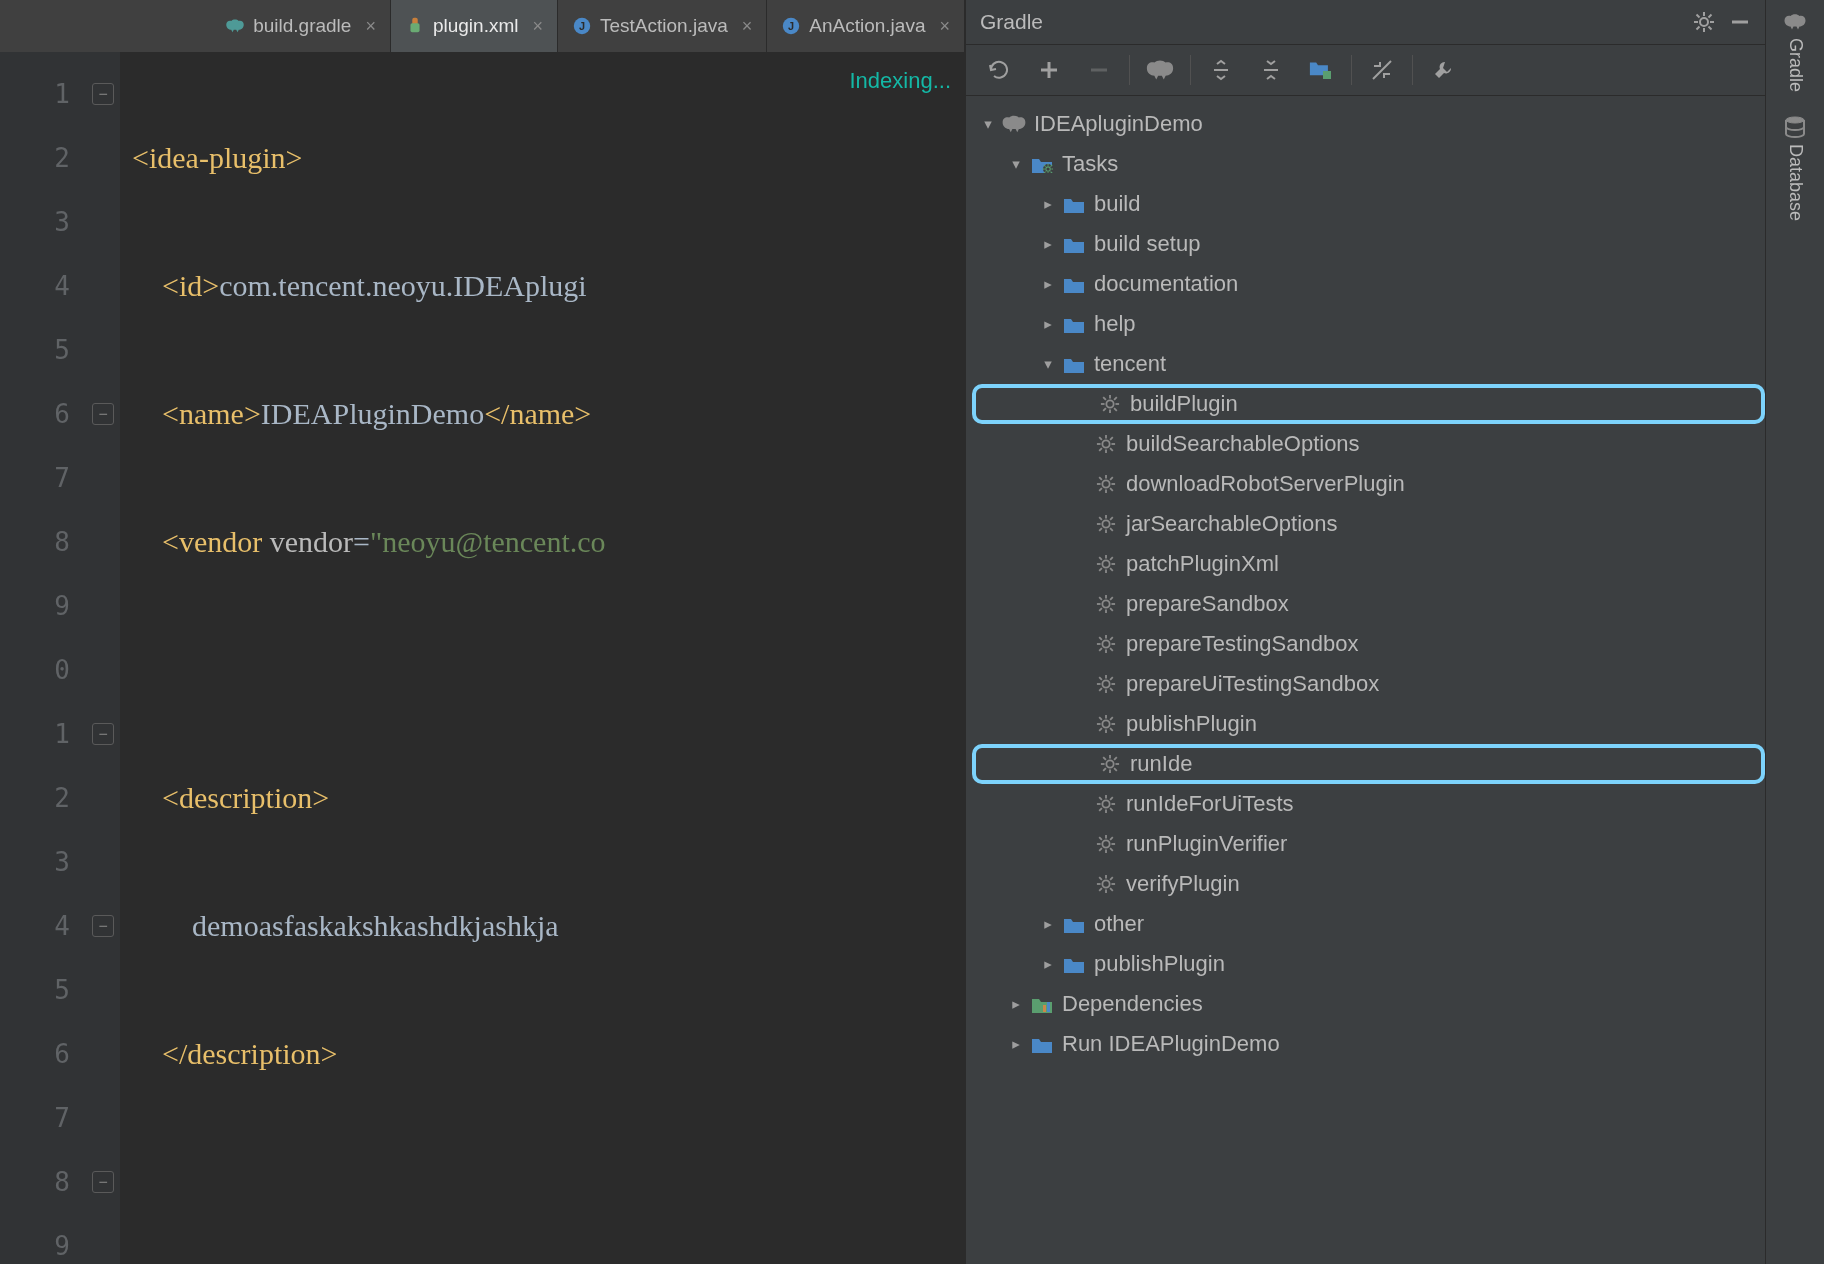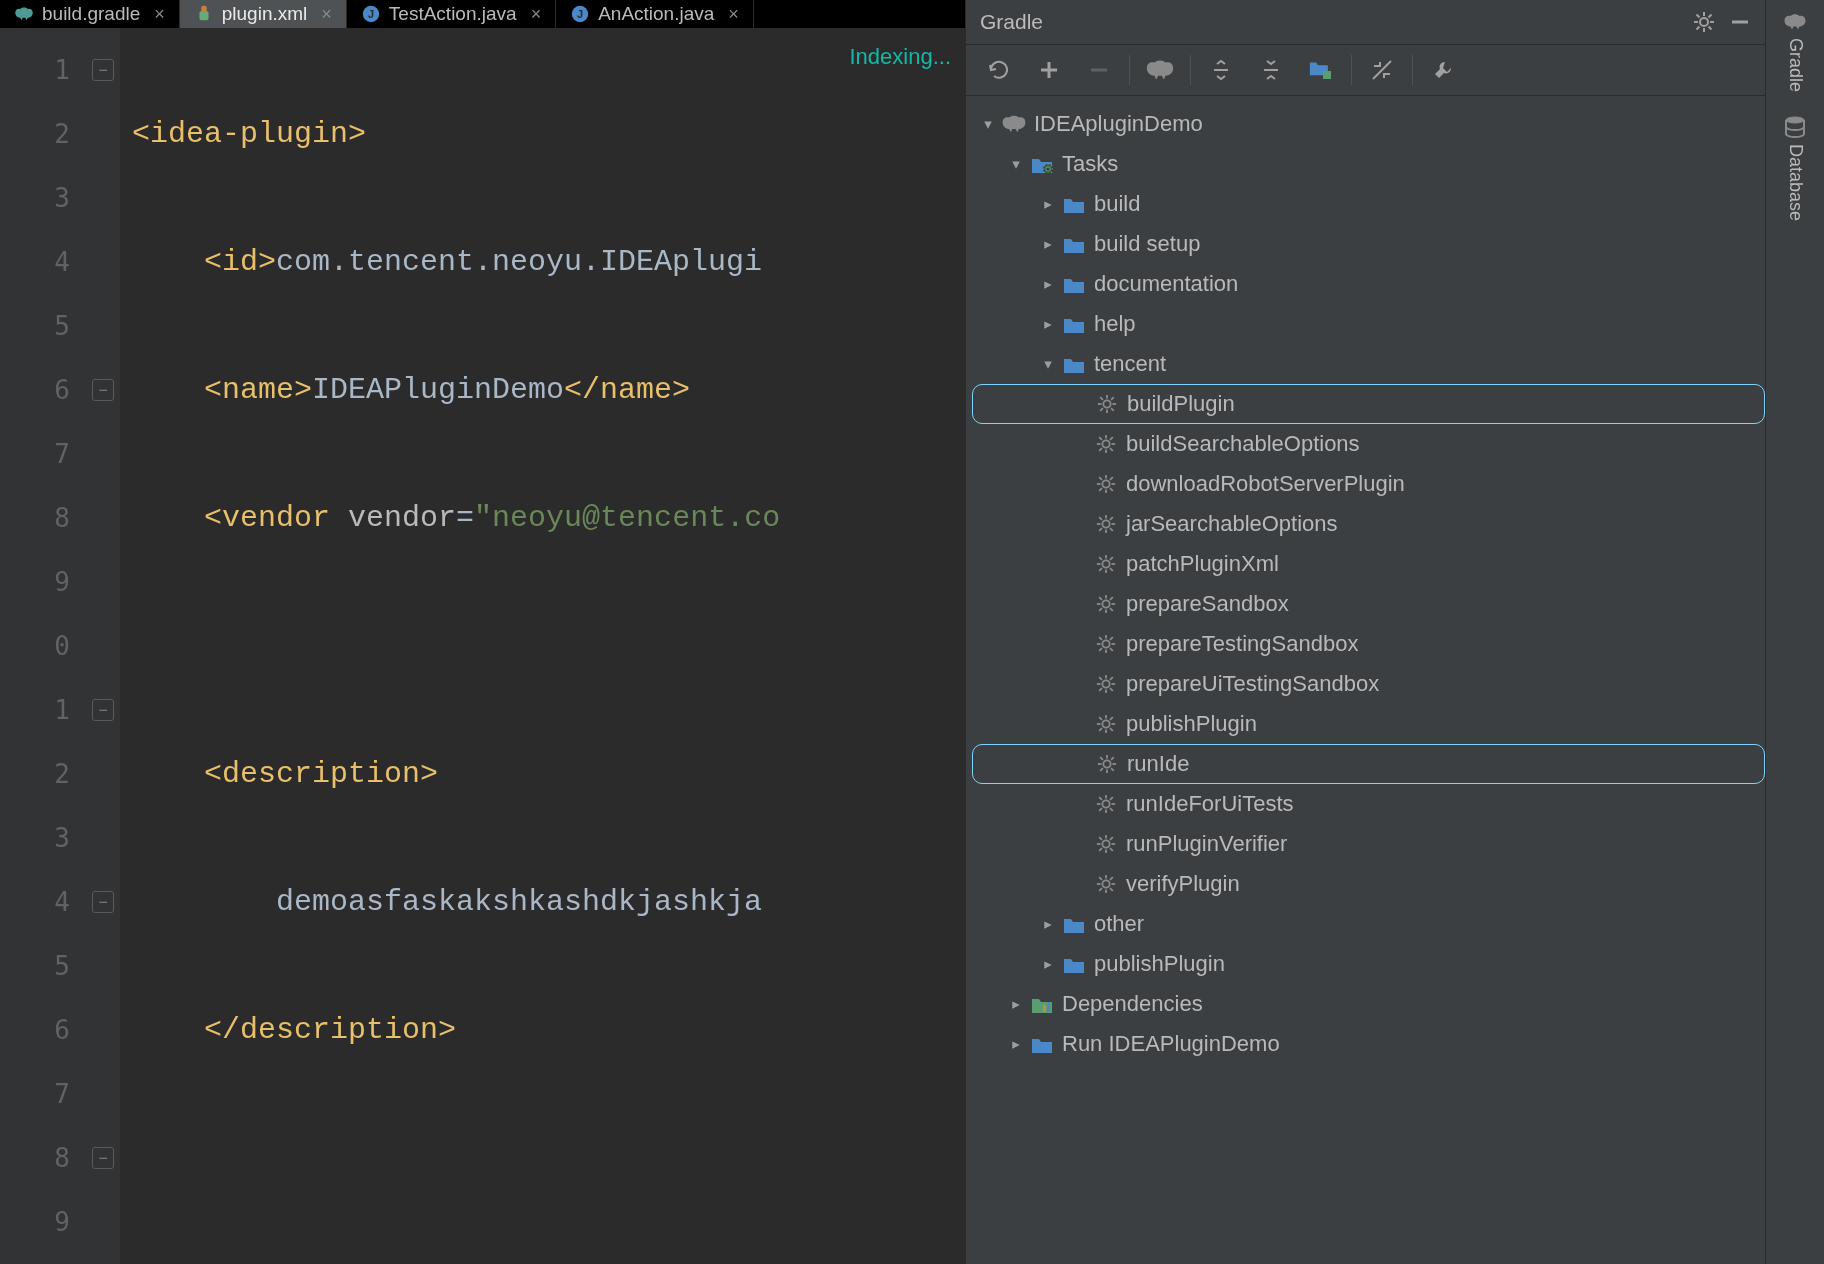--- a/index.html
+++ b/index.html
@@ -1,31 +1,31 @@
 <!DOCTYPE html>
 <html><head>
 <meta charset="utf-8">
 <style>
   * { margin: 0; padding: 0; box-sizing: border-box; }
   html, body { width: 1824px; height: 1264px; overflow: hidden; font-family: "Segoe UI", sans-serif; }
   body { display: flex; background: #2b2b2b; }
 
   .main-area { display: flex; flex-direction: column; width: 965px; height: 100%; background: #2b2b2b; }
-  .tabs { display: flex; height: 28px; background: #000000; align-items: stretch; }
+  .tabs { display: flex; height: 52px; background: #404040; align-items: stretch; justify-content: flex-end; }
   .tab { display: flex; align-items: center; gap: 8px; padding: 0 14px; border-right: 1px solid #2b2b2b; color: #bbbbbb; font-size: 19px; cursor: pointer; }
   .tab.active { background: #4e5254; color: #eaeaea; }
   .tab .tab-icon { width: 20px; height: 20px; }
   .tab .close { color: #8a8a8a; font-size: 18px; margin-left: 6px; }
 
   .editor-wrap { position: relative; flex: 1; display: flex; overflow: hidden; background: #2b2b2b; }
   .gutter { width: 120px; background: #313335; padding-top: 10px; }
   .gutter-row { height: 64px; display: flex; align-items: center; justify-content: flex-end; color: #606366; font-size: 26px; padding-right: 50px; font-family: "Menlo","Consolas",monospace; position: relative; }
   .fold-icon { position: absolute; right: 6px; width: 22px; height: 22px; border: 1px solid #5a5a5a; border-radius: 3px; display: flex; align-items: center; justify-content: center; color: #7a7a7a; font-size: 15px; }
 
-  .code { flex: 1; padding: 10px 0 0 12px; font-family: Liberation Mono, monospace; font-size: 30px; line-height: 64px; color: #a9b7c6; overflow: hidden; white-space: pre; }
+  .code { flex: 1; padding: 10px 0 0 12px; font-family: Liberation Serif, serif; font-size: 30px; line-height: 64px; color: #a9b7c6; overflow: hidden; white-space: pre; }
   .code-line { height: 64px; }
   .c-tag { color: #e8bf6a; }
   .c-attr { color: #bababa; }
   .c-str { color: #6a8759; }
   .c-txt { color: #a9b7c6; }
 
   .indexing-badge { position: absolute; top: 16px; right: 14px; color: #14b8a6; font-size: 22px; }
 
   .gradle-panel { width: 800px; display: flex; flex-direction: column; background: #3c3f41; border-left: 1px solid #2b2b2b; }
   .gradle-header { height: 44px; display: flex; align-items: center; justify-content: space-between; padding: 0 14px; background: #3c3f41; }
@@ -40,21 +40,21 @@
   .tsep { width: 1px; height: 30px; background: #515151; margin: 0 3px; }
 
   .gradle-tree { flex: 1; overflow: auto; padding: 8px 0 40px 6px; }
   .tree-row { display: flex; align-items: center; height: 40px; color: #b9b9b9; font-size: 22px; cursor: pointer; white-space: nowrap; }
   .tree-row .arrow { width: 20px; text-align: center; color: #9e9e9e; font-size: 15px; margin-right: 2px; }
   .tree-row .tree-icon { width: 28px; display: flex; align-items: center; justify-content: center; margin-right: 6px; }
   .indent-0 { padding-left: 6px; }
   .indent-1 { padding-left: 34px; }
   .indent-2 { padding-left: 66px; }
   .indent-3 { padding-left: 98px; }
-  .red-box { border: 1px solid #7dd3fc; border-radius: 10px; }
+  .red-box { border: 4px solid #7dd3fc; border-radius: 10px; }
 
   .right-strip { width: 59px; background: #3c3f41; border-left: 1px solid #2b2b2b; display: flex; flex-direction: column; align-items: center; padding-top: 12px; gap: 24px; }
   .right-strip-item { color: #bbbbbb; font-size: 18px; display: flex; flex-direction: column; align-items: center; gap: 6px; cursor: pointer; }
   .right-strip-item .label { writing-mode: vertical-rl; }
 
   
   .stroke-g { stroke:#a0a0a0; fill:none; stroke-width:2; }
   .fill-g { fill:#a0a0a0; }
   .fill-blue { fill:#4a88c7; }
   .fill-teal { fill:#4e9a97; }

